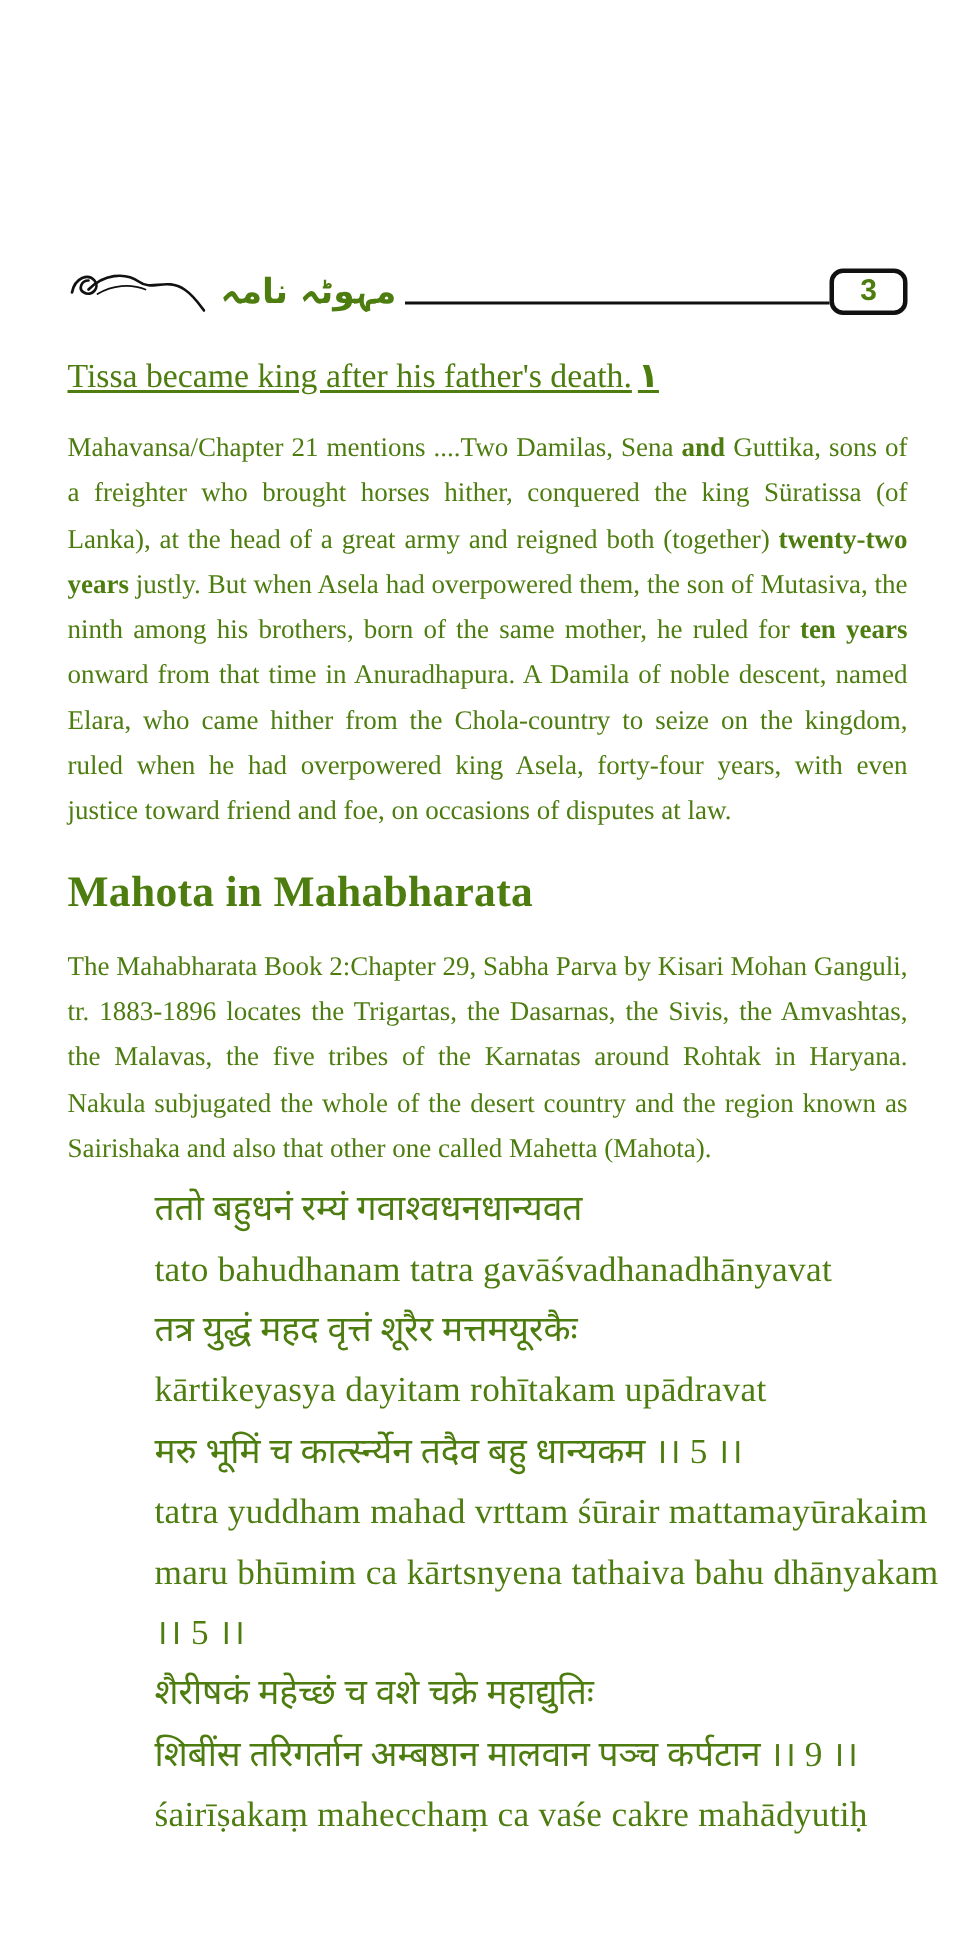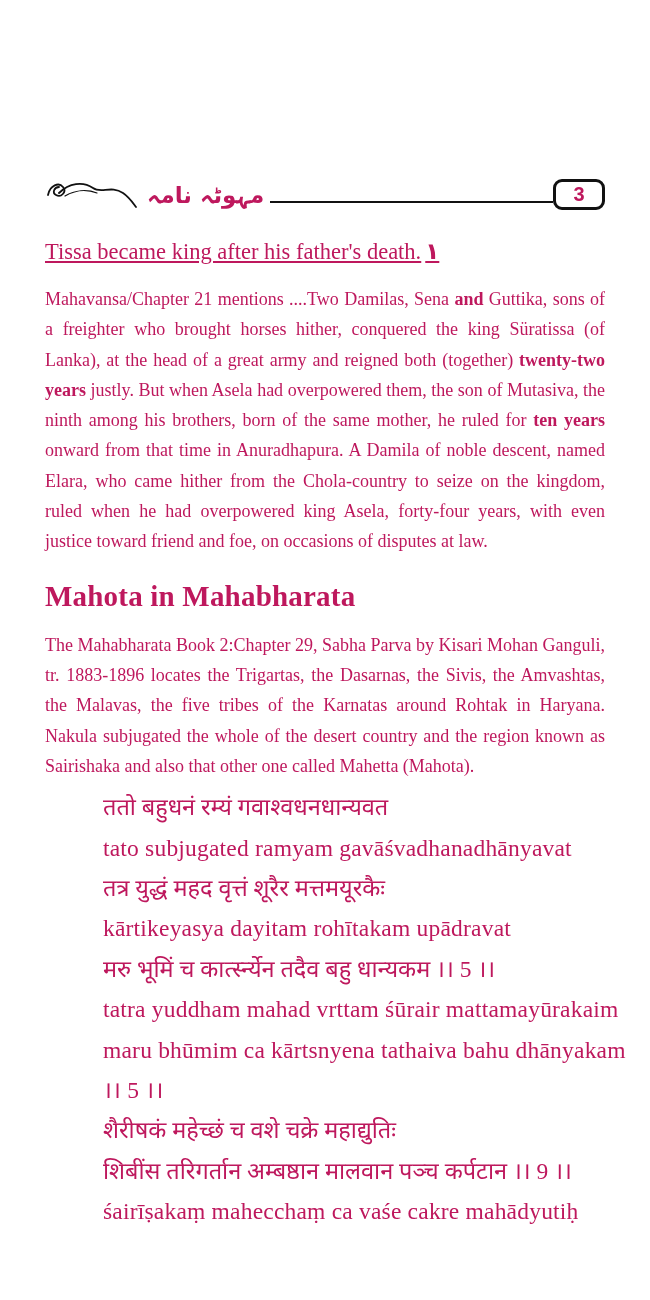--- a/index.html
+++ b/index.html
@@ -3,21 +3,21 @@
 <meta charset="utf-8">
 <style>
   * { margin: 0; padding: 0; box-sizing: border-box; }
   html, body { background: #e8e8e8; }
   .page {
     position: relative;
     width: 650px;
     height: 1300px;
     margin: 0 auto;
     background: #ffffff;
-    color: #be185d;
+    color: #4d7c0f;
     font-family: "Liberation Serif", "DejaVu Serif", serif;
     padding: 172px 45px 0 45px;
     overflow: hidden;
   }
   
   .page-header {
     display: flex;
     align-items: flex-end;
     height: 38px;
   }
@@ -121,21 +121,21 @@
     <p class="intro"><span>Tissa became king after his father's death.</span><span class="footnote-mark">١</span></p>
 
     <p class="body-par"><span>Mahavansa/Chapter 21 mentions ....Two Damilas, Sena </span><b>and</b><span> Guttika, sons of a freighter who brought horses hither, conquered the king Süratissa (of Lanka), at the head of a great army and reigned both (together) </span><b>twenty-two years</b><span> justly. But when Asela had overpowered them, the son of Mutasiva, the ninth among his brothers, born of the same mother, he ruled for </span><b>ten years</b><span> onward from that time in Anuradhapura. A Damila of noble descent, named Elara, who came hither from the Chola-country to seize on the kingdom, ruled when he had overpowered king Asela, forty-four years, with even justice toward friend and foe, on occasions of disputes at law.</span></p>
 
     <h1 class="section-heading">Mahota in Mahabharata</h1>
 
     <p class="body-par">The Mahabharata Book 2:Chapter 29, Sabha Parva by Kisari Mohan Ganguli, tr. 1883-1896 locates the Trigartas, the Dasarnas, the Sivis, the Amvashtas, the Malavas, the five tribes of the Karnatas around Rohtak in Haryana. Nakula subjugated the whole of the desert country and the region known as Sairishaka and also that other one called Mahetta (Mahota).</p>
 
     <div class="verses">
       <div class="verse-line dev">ततो बहुधनं रम्यं गवाश्वधनधान्यवत</div>
-      <div class="verse-line latin">tato subjugated ramyam gavāśvadhanadhānyavat</div>
+      <div class="verse-line latin">tato bahudhanam tatra gavāśvadhanadhānyavat</div>
       <div class="verse-line dev">तत्र युद्धं महद वृत्तं शूरैर मत्तमयूरकैः</div>
       <div class="verse-line latin">kārtikeyasya dayitam rohītakam upādravat</div>
       <div class="verse-line dev">मरु भूमिं च कार्त्स्न्येन तदैव बहु धान्यकम ।। 5 ।।</div>
       <div class="verse-line latin">tatra yuddham mahad vrttam śūrair mattamayūrakaim</div>
       <div class="verse-line latin">maru bhūmim ca kārtsnyena tathaiva bahu dhānyakam</div>
       <div class="verse-line latin">।। 5 ।।</div>
       <div class="verse-line dev">शैरीषकं महेच्छं च वशे चक्रे महाद्युतिः</div>
       <div class="verse-line dev">शिबींस तरिगर्तान अम्बष्ठान मालवान पञ्च कर्पटान ।। 9 ।।</div>
       <div class="verse-line latin">śairīṣakaṃ mahecchaṃ ca vaśe cakre mahādyutiḥ</div>
     </div>

